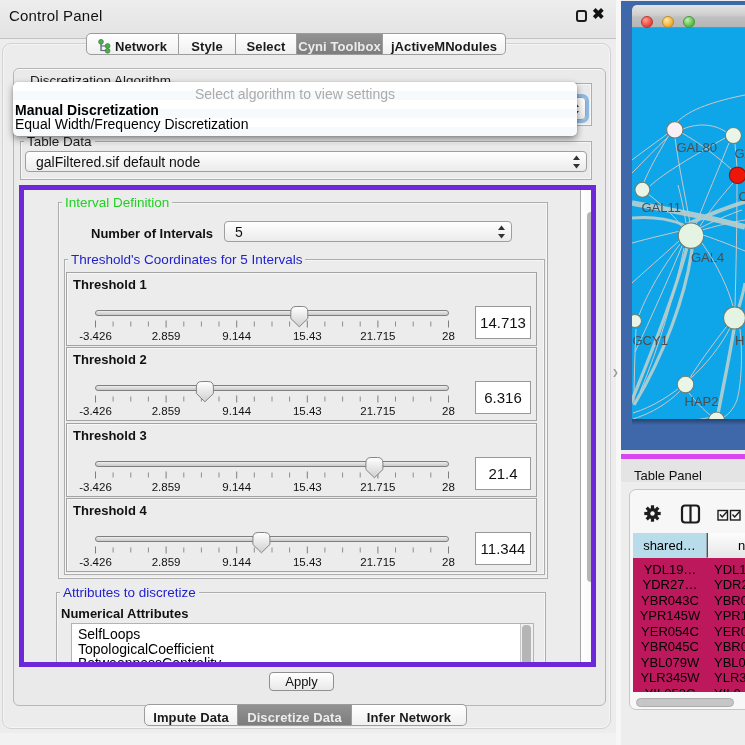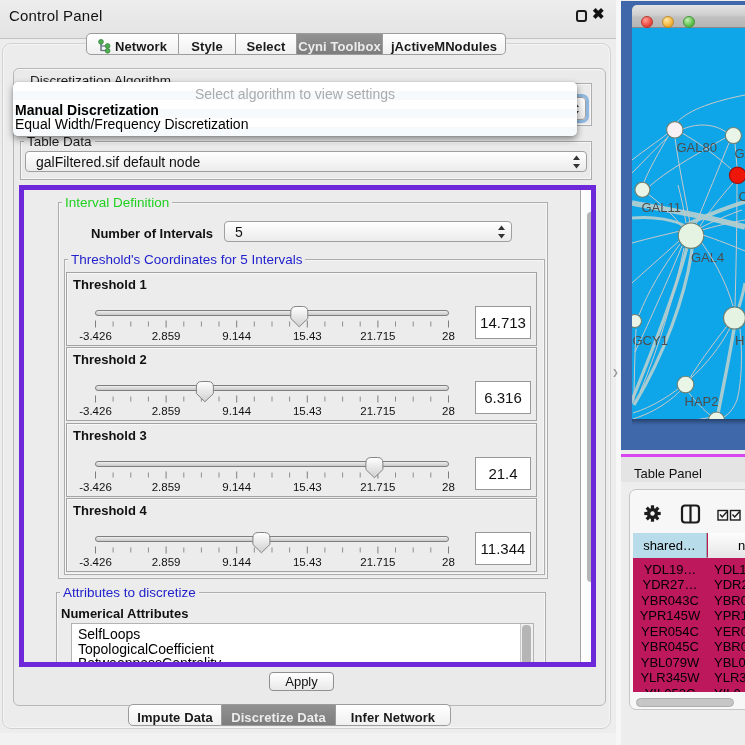--- a/index.html
+++ b/index.html
@@ -60,37 +60,37 @@
 
 #popup { left:13px; top:82px; width:564px; height:54px;
   background:repeating-linear-gradient(#ffffff 0px, #ffffff 9px, #f6fafc 9px, #f6fafc 18px);
   border-radius:5px; box-shadow:0 3px 7px rgba(0,0,0,0.45), 0 0 1px rgba(0,0,0,0.3);
   font-size:13px; z-index:40; }
 #popup .hint { position:absolute; left:0; right:0; top:4px; text-align:center; color:#ababab; font-size:14px; }
 #popup .it1 { position:absolute; left:2px; top:20px; font-weight:bold; color:#000; font-size:14px; }
 #popup .it2 { position:absolute; left:2px; top:33.5px; color:#000; font-size:14px; }
 
 
-#bottabs { left:128px; top:704px; width:383px; }
+#bottabs { left:144px; top:704px; width:383px; }
 
 
 .vthumb { position:absolute; background:#b5b5b5; border-radius:4px; }
 
 
 #netwin { left:621px; top:1px; width:124px; height:449px; background:#3e68aa; }
 #nettitle { left:632px; top:5px; width:113px; height:23px;
   background:linear-gradient(#e3e3e3 0%, #cfcfcf 45%, #c0c0c0 55%, #b5b5b5 100%);
   border-radius:5px 0 0 0; border-bottom:1px solid #8a8a8a; }
 .light { position:absolute; top:11px; width:12px; height:12px; border-radius:50%; }
 #canvas { left:632px; top:28px; width:113px; height:391px; background:#0ea5e9; }
 #canvshadow { left:632px; top:419px; width:113px; height:6px;
   background:linear-gradient(rgba(20,35,60,0.55), rgba(20,35,60,0)); }
 
 #tp-bar { left:621px; top:454px; width:124px; height:28px; background:#e4e4e4;
-  border-top:3px solid #d946ef; }
+  border-top:5px solid #d946ef; }
 #tp-bar .t { position:absolute; left:13px; top:9px; font-size:13px; color:#111; }
 #tpanel { left:629px; top:489px; width:124px; height:221px; background:#f7f7f7;
   border:1px solid #c6c6c6; border-radius:7px 0 0 7px; }
 
 
 #tbl { left:633px; top:533px; width:112px; height:159px; background:#be185d; overflow:hidden;
   font-size:13px; }
 .hrow { position:absolute; left:0; top:0; height:25px; width:200px; border-bottom:1px solid #9e9e9e; }
 .hc1 { position:absolute; left:0; top:0; width:74px; height:25px; background:#b9dcea;
   border-right:1px solid #9aa7ad; text-align:center; line-height:25px; color:#000; }

